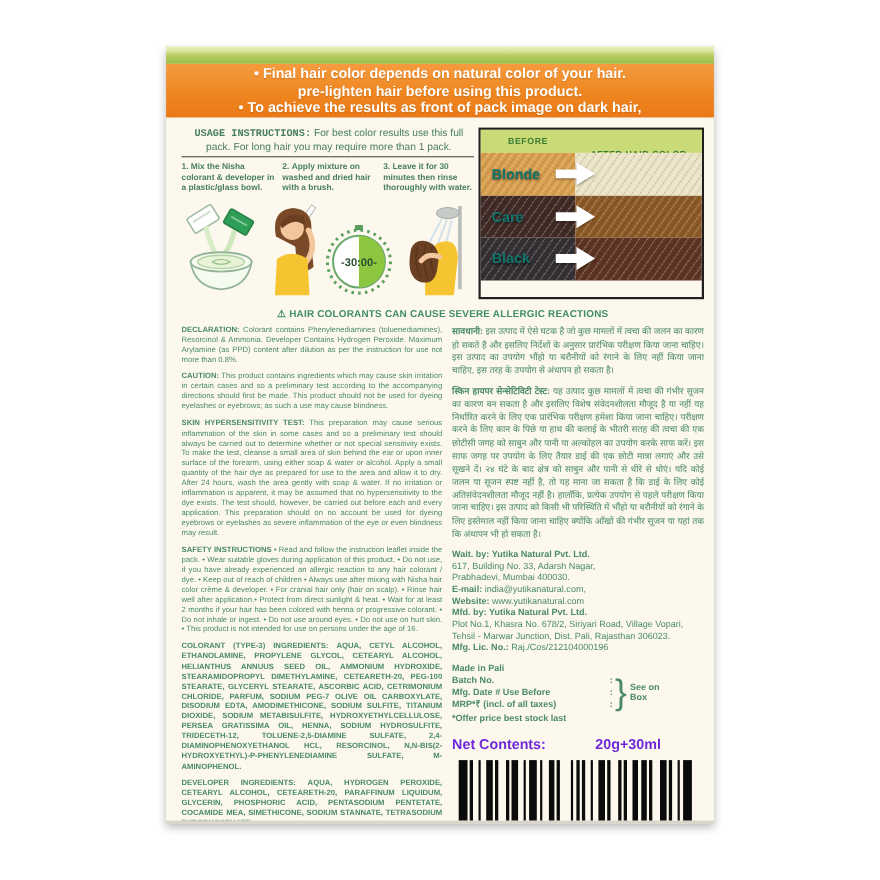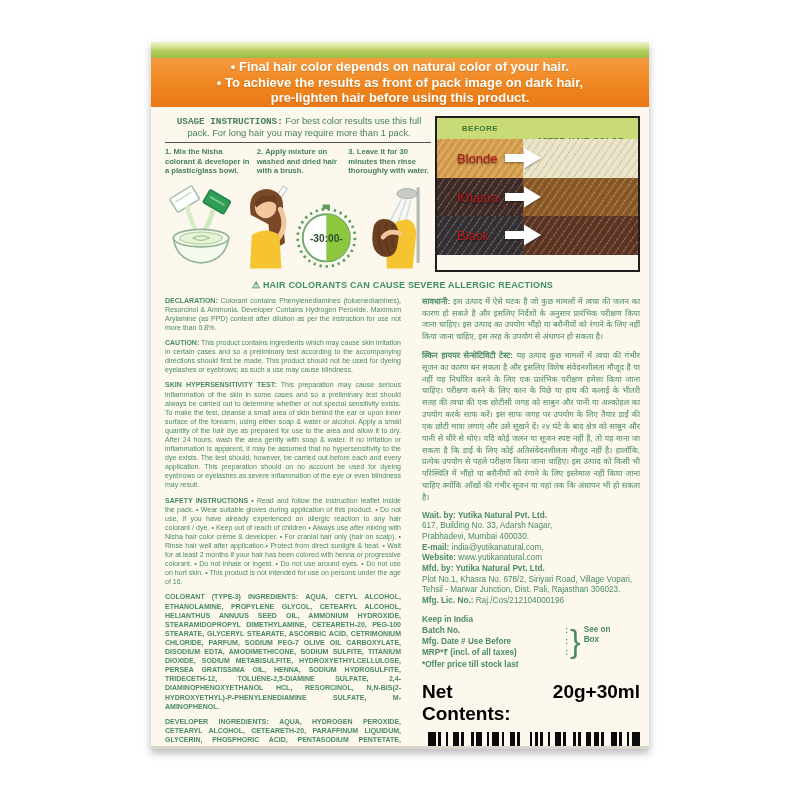--- a/index.html
+++ b/index.html
@@ -35,70 +35,70 @@
   #results-header { display:flex; height:21px; background:#c9db76; align-items:center; }
   #results-header .hcell { font-size:8px; font-weight:bold; letter-spacing:.5px; color:#3e7a33; text-align:center; }
   #results-header .hcell.before { width:86px; }
   #results-header .hcell.after { flex:1;margin-top:32px; }
   .result-row { position:relative; height:38.5px; display:flex; }
   .swatch { position:relative; overflow:hidden; }
   .swatch.before { width:86px; }
   .swatch.after { flex:1; }
   .swatch::after { content:""; position:absolute; inset:0;
     background:repeating-linear-gradient(125deg, rgba(255,255,255,.20) 0 1px, rgba(0,0,0,0) 1px 3px, rgba(0,0,0,.10) 3px 4px, rgba(0,0,0,0) 4px 6px); }
-  .row-label { position:absolute; left:20px; top:50%; transform:translateY(-50%); z-index:3;
-    color:#b91c1c; font-weight:normal; font-size:13px; text-shadow:0 1px 2px rgba(0,0,0,.65); }
+  .row-label { position:absolute; left:10px; top:50%; transform:translateY(-50%); z-index:3;
+    color:#0f766e; font-weight:bold; font-size:13px; text-shadow:0 1px 2px rgba(0,0,0,.65); }
   .row-arrow { position:absolute; left:68px; top:50%; transform:translateY(-50%); z-index:3;
     filter:drop-shadow(0 1px 1px rgba(0,0,0,.4)); }
 
   
   #warning-line { text-align:center; font-size:9px; font-weight:bold; letter-spacing:.2px;
     color:#3f8f63; margin:8px 0 6px 0; }
 
   
   #columns { display:flex; gap:9px; align-items:flex-start; }
   #col-left { width:237px; font-size:7px; line-height:1.30; text-align:justify; color:#4a8a68; }
   #col-left p { margin-bottom:6px; }
   #col-left .b { font-weight:bold; }
   #col-left .ing { font-weight:bold; }
-  #col-right { flex:1; color:#4a8a68;margin-left:12px; }
+  #col-right { flex:1; color:#4a8a68; }
 
   .hindi-para { font-size:8px; line-height:1.48; text-align:justify; margin-bottom:7px; }
   .hindi-para .b { font-weight:bold; }
 
   #company-block { font-size:8.2px; line-height:1.30; margin-top:2px; }
   #company-block .b { font-weight:bold; }
   #company-block .bt { font-weight:bold; }
 
   #origin-block { margin-top:7px; font-size:8.2px; font-weight:bold; line-height:1.35; display:block; }
-  #origin-rows-wrap { display:flex; align-items:flex-start; }
+  #origin-rows-wrap { display:flex; align-items:center; }
   #origin-rows { width:146px; }
   .origin-row { display:flex; justify-content:space-between; }
   #brace { font-size:32px; font-weight:normal; color:#4a8a68; line-height:1; margin:0 3px 0 2px; }
   #brace-note { font-size:8.2px; font-weight:bold; line-height:1.2; }
   #offer-note { margin-top:1px; }
 
-  #net-contents { display:flex; gap:17px; margin-top:11px; font-size:19px; font-weight:bold; color:#000000; }
+  #net-contents { display:flex; gap:45px; margin-top:11px; font-size:13px; font-weight:bold; color:#6d28d9; }
 
   #barcode { margin-top:7px; margin-left:6px; width:212px; }
   #barcode-bars { display:flex; height:57px; align-items:stretch; }
   #barcode-bars div { height:100%; }
 </style>
 </head>
 <body>
 
 <div id="stage">
   <div id="pack-box">
 
     <div id="top-flap"></div>
 
     <div id="banner">
       <div>• Final hair color depends on natural color of your hair.</div>
+      <div>pre-lighten hair before using this product.</div>
       <div>• To achieve the results as front of pack image on dark hair,</div>
-      <div>pre-lighten hair before using this product.</div>
     </div>
 
     <div id="panel">
 
       <div id="top-section">
 
         <div id="usage-col">
           <div id="usage-head">
             <span class="b">USAGE INSTRUCTIONS:</span>
             <span>For best color results use this full pack. For long hair you may require more than 1 pack.</span>
@@ -187,21 +187,21 @@
             <div class="swatch before hair" style="background-color: rgb(215, 159, 78);"></div>
             <div class="swatch after hair" style="background-color: rgb(235, 227, 197);"></div>
             <span class="row-label">Blonde</span>
             <svg class="row-arrow" width="36" height="21" viewBox="0 0 36 21">
               <polygon points="0,6.5 19,6.5 19,0 36,10.5 19,21 19,14.5 0,14.5" fill="#ffffff"></polygon>
             </svg>
           </div>
           <div class="result-row">
             <div class="swatch before hair" style="background-color: rgb(64, 43, 39);"></div>
             <div class="swatch after hair" style="background-color: rgb(140, 90, 38);"></div>
-            <span class="row-label">Khasra</span>
+            <span class="row-label">Care</span>
             <svg class="row-arrow" width="36" height="21" viewBox="0 0 36 21">
               <polygon points="0,6.5 19,6.5 19,0 36,10.5 19,21 19,14.5 0,14.5" fill="#ffffff"></polygon>
             </svg>
           </div>
           <div class="result-row">
             <div class="swatch before hair" style="background-color: rgb(52, 48, 52);"></div>
             <div class="swatch after hair" style="background-color: rgb(94, 53, 34);"></div>
             <span class="row-label">Black</span>
             <svg class="row-arrow" width="36" height="21" viewBox="0 0 36 21">
               <polygon points="0,6.5 19,6.5 19,0 36,10.5 19,21 19,14.5 0,14.5" fill="#ffffff"></polygon>
@@ -260,21 +260,21 @@
             <div><span class="b"></span><span>Prabhadevi, Mumbai 400030.</span></div>
             <div><span class="b">E-mail: </span><span>india@yutikanatural.com,</span></div>
             <div><span class="b">Website: </span><span>www.yutikanatural.com</span></div>
             <div><span class="b">Mfd. by: </span><span class="bt">Yutika Natural Pvt. Ltd.</span></div>
             <div><span class="b"></span><span>Plot No.1, Khasra No. 678/2, Siriyari Road, Village Vopari,</span></div>
             <div><span class="b"></span><span>Tehsil - Marwar Junction, Dist. Pali, Rajasthan 306023.</span></div>
             <div><span class="b">Mfg. Lic. No.: </span><span>Raj./Cos/212104000196</span></div>
           </div>
 
           <div id="origin-block">
-            <div>Keep in India</div>
+            <div>Made in Pali</div>
             <div id="origin-rows-wrap">
               <div id="origin-rows">
                 <div class="origin-row">
                   <span>Batch No.</span>
                   <span>:</span>
                 </div>
                 <div class="origin-row">
                   <span>Mfg. Date # Use Before</span>
                   <span>:</span>
                 </div>
@@ -282,21 +282,21 @@
                   <span>MRP*₹ (incl. of all taxes)</span>
                   <span>:</span>
                 </div>
               </div>
               <span id="brace">}</span>
               <div id="brace-note">
                 <div>See on</div>
                 <div>Box</div>
               </div>
             </div>
-            <div id="offer-note">*Offer price till stock last</div>
+            <div id="offer-note">*Offer price best stock last</div>
           </div>
 
           <div id="net-contents">
             <span>Net Contents:</span>
             <span>20g+30ml</span>
           </div>
 
           <div id="barcode">
             <div id="barcode-bars">
                 <div style="width: 3.61446%; background: rgb(11, 11, 11);"></div>

